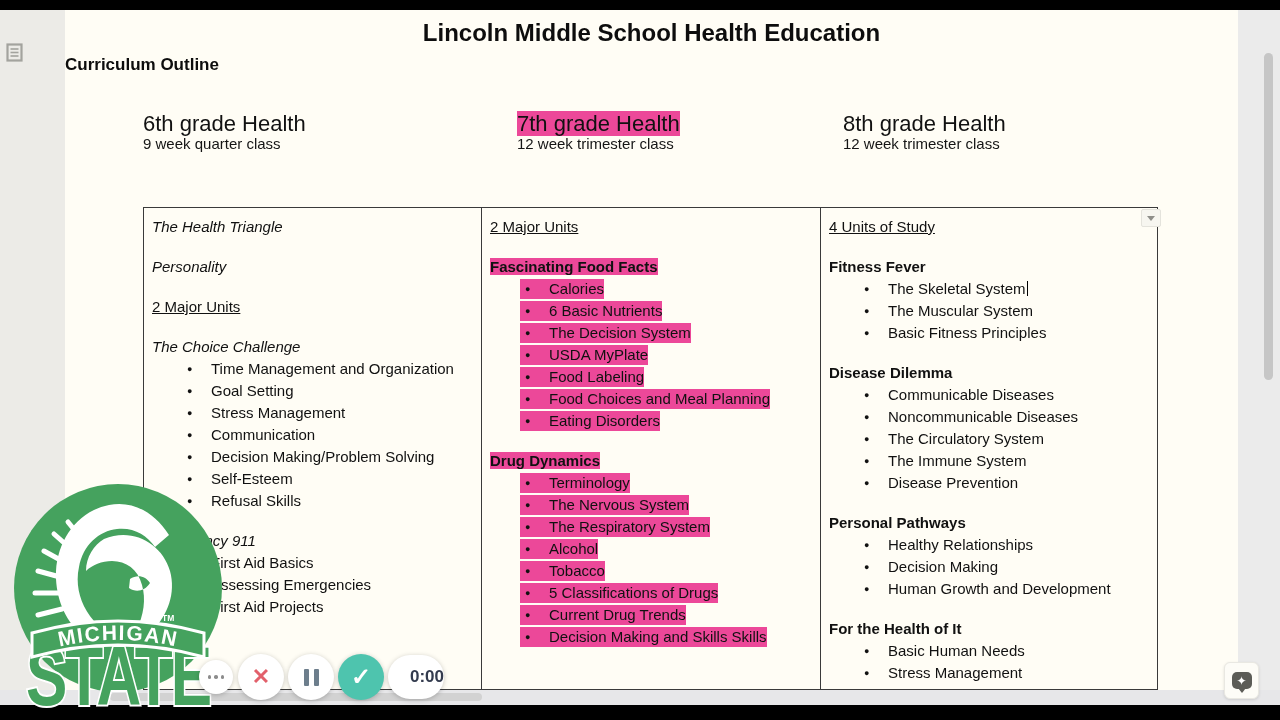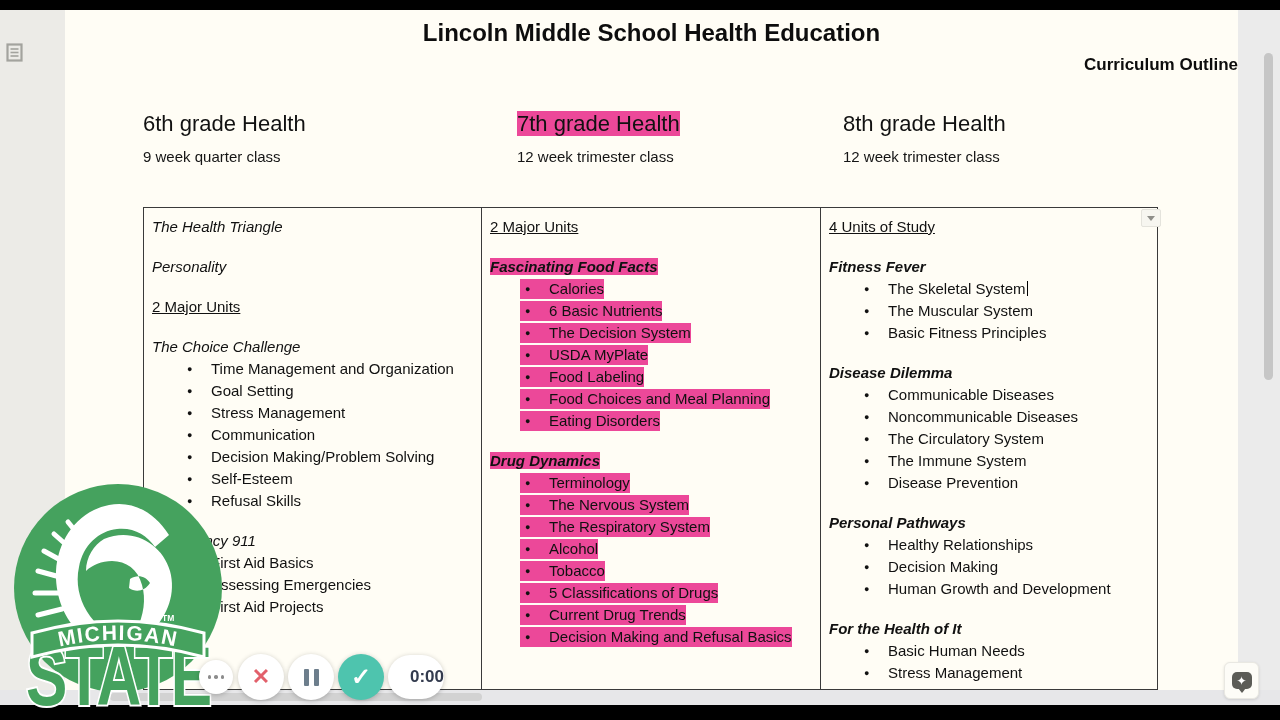--- a/index.html
+++ b/index.html
@@ -13,39 +13,39 @@
   .bottom-strip{position:absolute;left:0;top:690px;width:1280px;height:15px;background:#e7e7e9}
   .page{position:absolute;left:65px;top:10px;width:1173px;height:720px;background:#fffdf5}
 
   .doc-icon{position:absolute;left:6px;top:33px}
 
   .v-scrollbar{position:absolute;left:26px;top:43px;width:9px;height:327px;border-radius:5px;background:#c6c6c6}
   .h-scrollbar{position:absolute;left:110px;top:3px;width:372px;height:8px;border-radius:4px;background:#d2d2d2}
 
   .doc-title{position:absolute;left:0;right:0;top:9px;text-align:center;
              font-size:24px;font-weight:bold;color:#0d0d0d}
-  .doc-subtitle{position:absolute;left:0;right:0;top:45px;text-align:right;
+  .doc-subtitle{position:absolute;left:0;right:0;top:45px;text-align:left;
              font-size:17px;font-weight:bold;color:#0d0d0d}
 
   .grade-header{position:absolute;top:103px;width:340px}
   .grade-header .gname{font-size:22px;font-weight:normal;line-height:21px}
-  .grade-header .gdur{font-size:15px;margin-top:14px;color:#151515}
+  .grade-header .gdur{font-size:15px;margin-top:1px;color:#151515}
   .g1{left:78px}.g2{left:452px}.g3{left:778px}
   .hl{background:#ec4899}
 
   .curriculum-table{position:absolute;left:78px;top:197px;width:1015px;height:483px;
      display:grid;grid-template-columns:338px 339px 338px;
      border:1px solid #3a3a3a;box-sizing:border-box;overflow:hidden}
   .cell{border-right:1px solid #3a3a3a;padding:9px 8px 0 8px;font-size:15px;
         line-height:20px;box-sizing:border-box;overflow:hidden}
   .cell:last-child{border-right:none}
   .line{height:20px;line-height:20px;white-space:nowrap}
   .gap{height:20px}
   .italic{font-style:italic}
-  .bold-italic{font-style:italic;font-weight:bold}
+  .bold-italic{font-weight:bold}
   .underline span{text-decoration:underline}
   .bullet-row{padding-left:30px;line-height:20px}
   .bullet-inner{display:inline-flex;align-items:flex-start}
   .dot{flex:none;width:24px;padding-left:5px;font-size:9px;line-height:20px}
   .btxt{line-height:20px}
   .caret{display:inline-block;width:1.5px;height:15px;background:#000;vertical-align:-2px;margin-left:1px}
 
   .cell-dropdown{position:absolute;left:1076px;top:199px;width:18px;height:16px;
      background:#f7f6f0;border:1px solid #e4e3dc;border-radius:2px;
      display:flex;align-items:center;justify-content:center}
@@ -216,21 +216,21 @@
         <div class="bullet-row"><span class="bullet-inner hl">
             <span class="dot">●</span>
             <span class="btxt">5 Classifications of Drugs</span>
           </span></div>
         <div class="bullet-row"><span class="bullet-inner hl">
             <span class="dot">●</span>
             <span class="btxt">Current Drug Trends</span>
           </span></div>
         <div class="bullet-row"><span class="bullet-inner hl">
             <span class="dot">●</span>
-            <span class="btxt">Decision Making and Refusal Basics</span>
+            <span class="btxt">Decision Making and Skills Skills</span>
           </span></div>
       </div>
       <div class="cell">
         <div class="line underline"><span>4 Units of Study</span></div>
         <div class="gap"></div>
         <div class="line bold-italic"><span>Fitness Fever</span></div>
         <div class="bullet-row"><span class="bullet-inner">
             <span class="dot">●</span>
             <span class="btxt">The Skeletal System<span class="caret"></span></span>
           </span></div>

